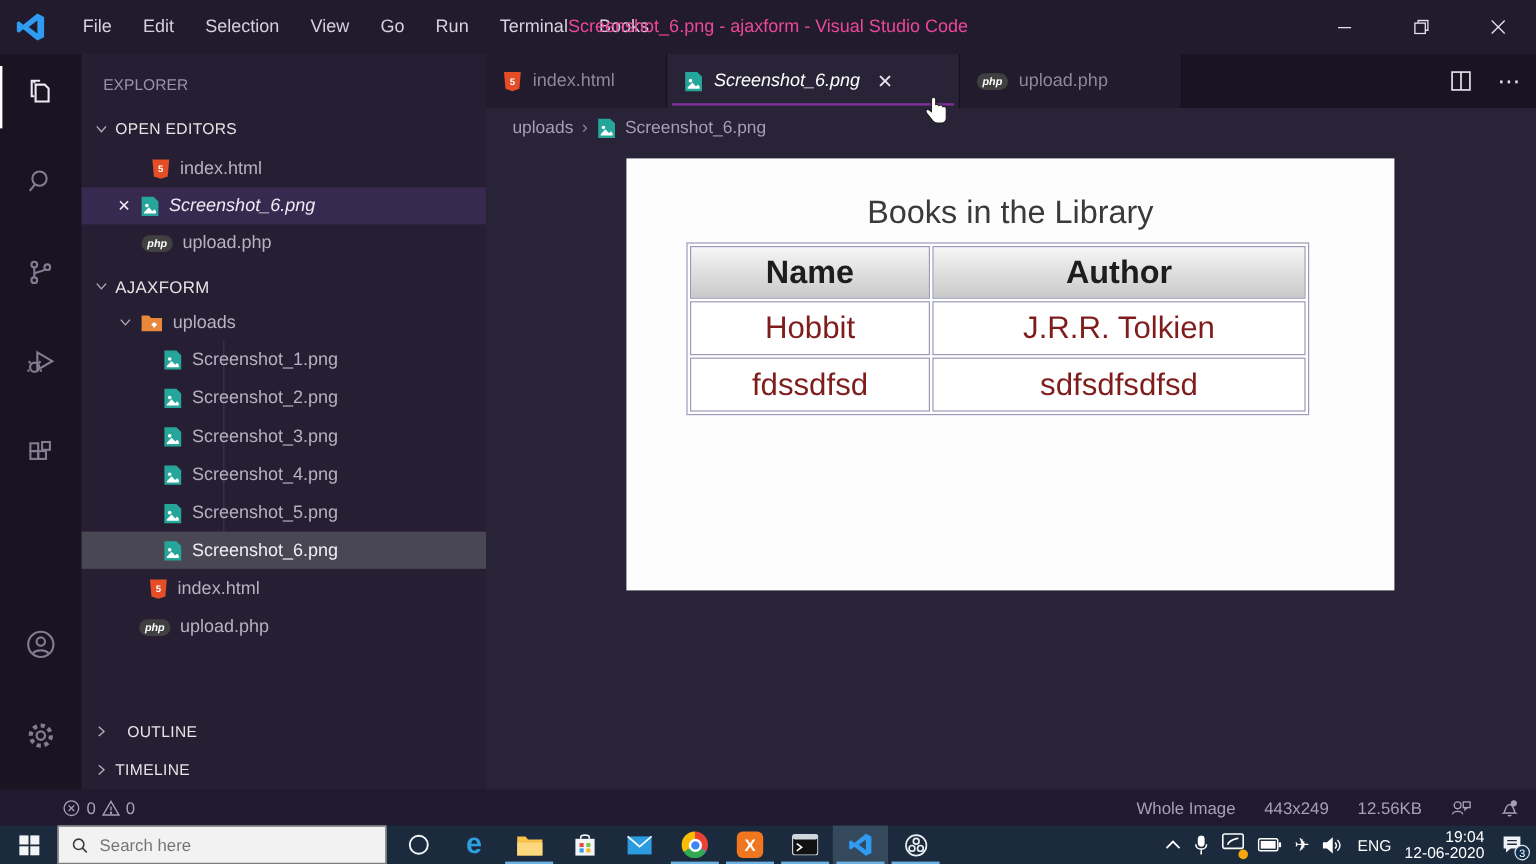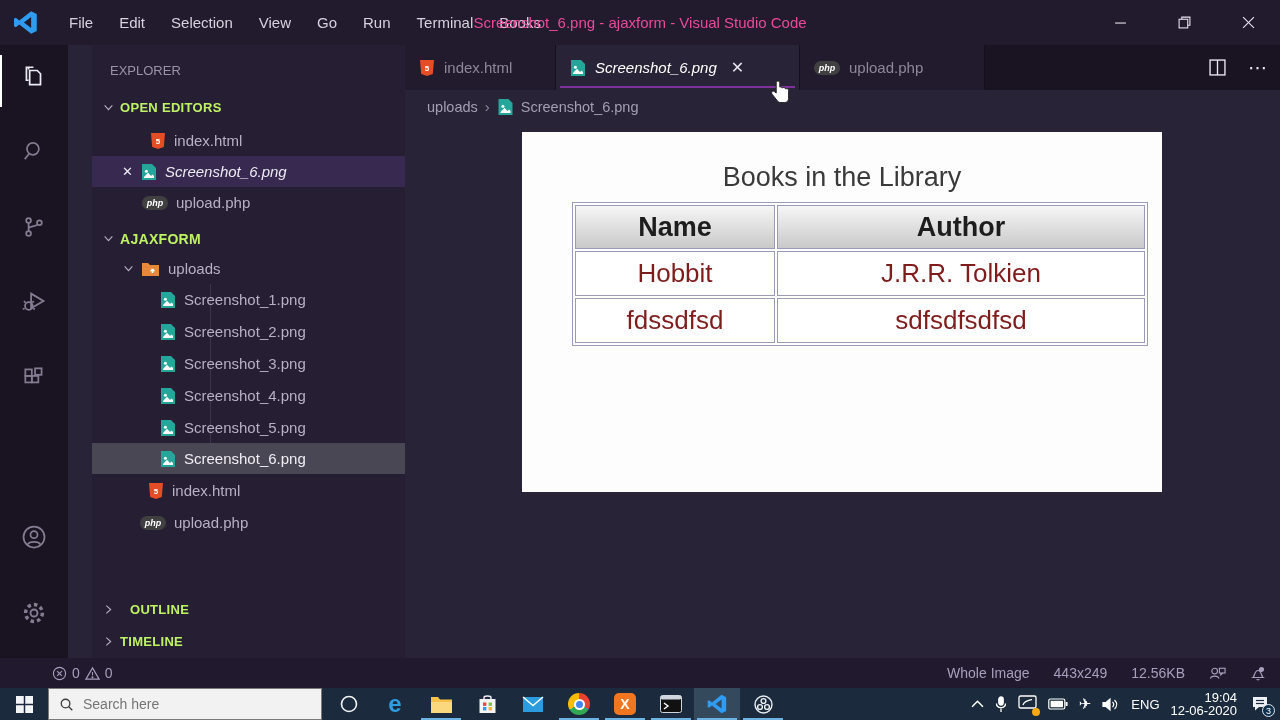--- a/index.html
+++ b/index.html
@@ -17,23 +17,23 @@
   .win-btn { width:64px; height:45px; display:flex; align-items:center; justify-content:center; color:#e8e4ef; font-size:15px; }
 
   
   #activitybar { position:absolute; left:0; top:45px; width:68px; height:613px; background:#191322; }
   .act-icon { position:absolute; left:0; width:68px; height:48px; display:flex; align-items:center; justify-content:center; }
   .act-icon svg { stroke:#847d92; }
   .act-icon.active svg { stroke:#eceaf2; }
   #act-indicator { position:absolute; left:0; top:10px; width:2px; height:52px; background:#ffffff; }
 
   
-  #sidebar { position:absolute; left:68px; top:45px; width:337px; height:613px; background:#261f34; color:#b7b0c2; font-size:15px;margin-left:24px; }
+  #sidebar { position:absolute; left:68px; top:45px; width:337px; height:613px; background:#261f34; color:#b7b0c2; font-size:15px; }
   .sb-row { position:absolute; left:0; width:337px; height:31px; display:flex; align-items:center; }
-  .sb-header { font-weight:bold; color:#bef264; font-size:13px; letter-spacing:.3px; }
+  .sb-header { font-weight:normal; color:#e5e5e5; font-size:13px; letter-spacing:.3px; }
   .chev { width:16px; height:16px; flex:0 0 16px; display:flex; align-items:center; justify-content:center; }
   .chev svg { stroke:#b7b0c2; }
   .fname { margin-left:8px; white-space:nowrap; }
   .ic16 { width:17px; height:17px; flex:0 0 17px; }
   #indent-guide { position:absolute; left:118px; top:239px; width:1px; height:190px; background:#3b3450; }
   .row-active-oe { background:#37294f; color:#eceaf2; }
   .row-selected { background:#4a4754; color:#f0eef4; }
 
   
   .html-ic { width:16px; height:18px; }
@@ -55,21 +55,21 @@
                  color:#a59eb4; font-size:14.5px; background:#282337; }
   #breadcrumbs .sep { margin:0 7px; font-size:15px; color:#8d86a0; }
   #breadcrumbs .ic16 { margin-right:7px; }
 
   
   #preview-card { position:absolute; left:117px; top:87px; width:640px; height:360px; background:#fdfdfd; }
   #preview-title { margin-top:30px; text-align:center; font-size:27px; color:#3a3a3a; }
   #books-table { margin:9px 0 0 50px; border-collapse:separate; border-spacing:2px; border:1px solid #9b9bb9; background:#ffffff; }
   #books-table th { width:200px; height:44px; border:1px solid #9b9bb9;
                     background:linear-gradient(#f6f6f6,#c9c9c9); font-size:27px; color:#1d1d1d; font-weight:bold; text-align:center; }
-  #books-table th.col-author { width:368px;margin-top:20px; }
+  #books-table th.col-author { width:311px;margin-top:20px; }
   #books-table td { height:45px; border:1px solid #9b9bb9; background:#fff; font-size:26px; color:#7f1d1d; text-align:center; }
   #add-book-btn { display:block; margin:33px 0 0 50px; width:290px; height:66px;
                   background:linear-gradient(#f6f6f6,#e3e3e3); border:1px solid #c6c6c6; border-radius:7px;
                   font-size:29px; color:#6c6c6c; font-family:"Liberation Sans", sans-serif; text-align:center; }
 
   
   #statusbar { position:absolute; left:0; top:658px; width:1280px; height:30px; background:#211a2f;
                color:#a79fbb; font-size:14px; display:flex; align-items:center; }
   #status-left { display:flex; align-items:center; gap:5px; margin-left:52px; }
   #status-right { position:absolute; right:14px; display:flex; align-items:flex-start; gap:24px; }

